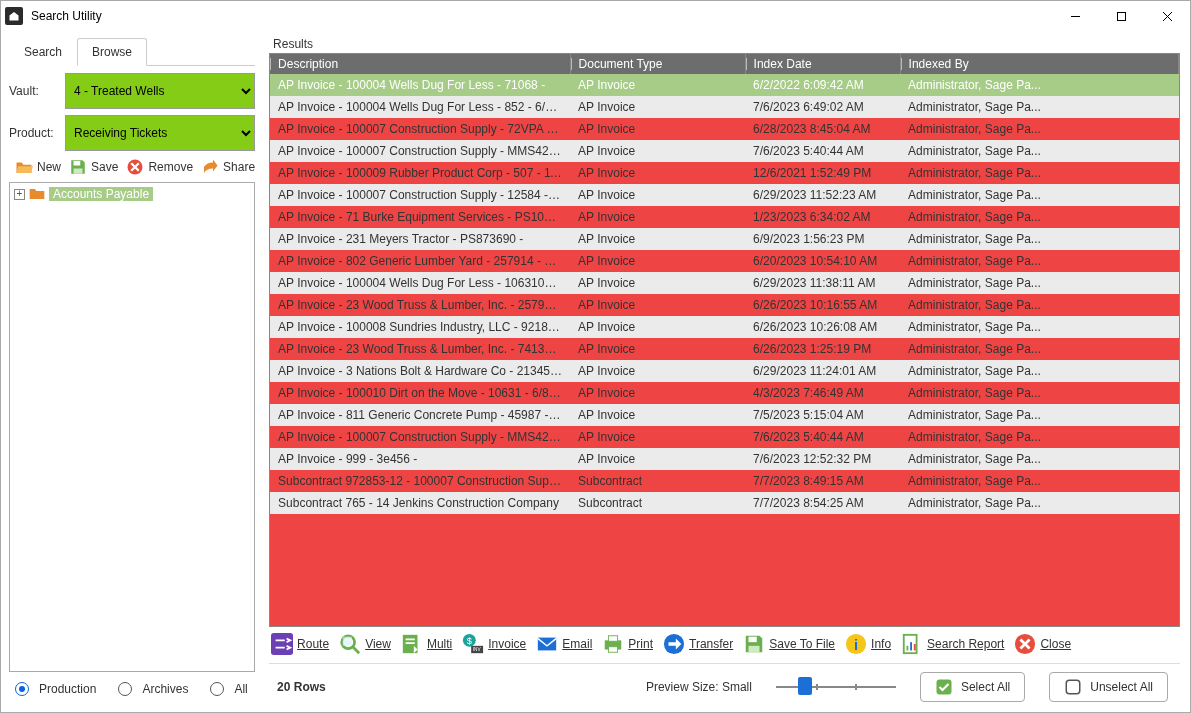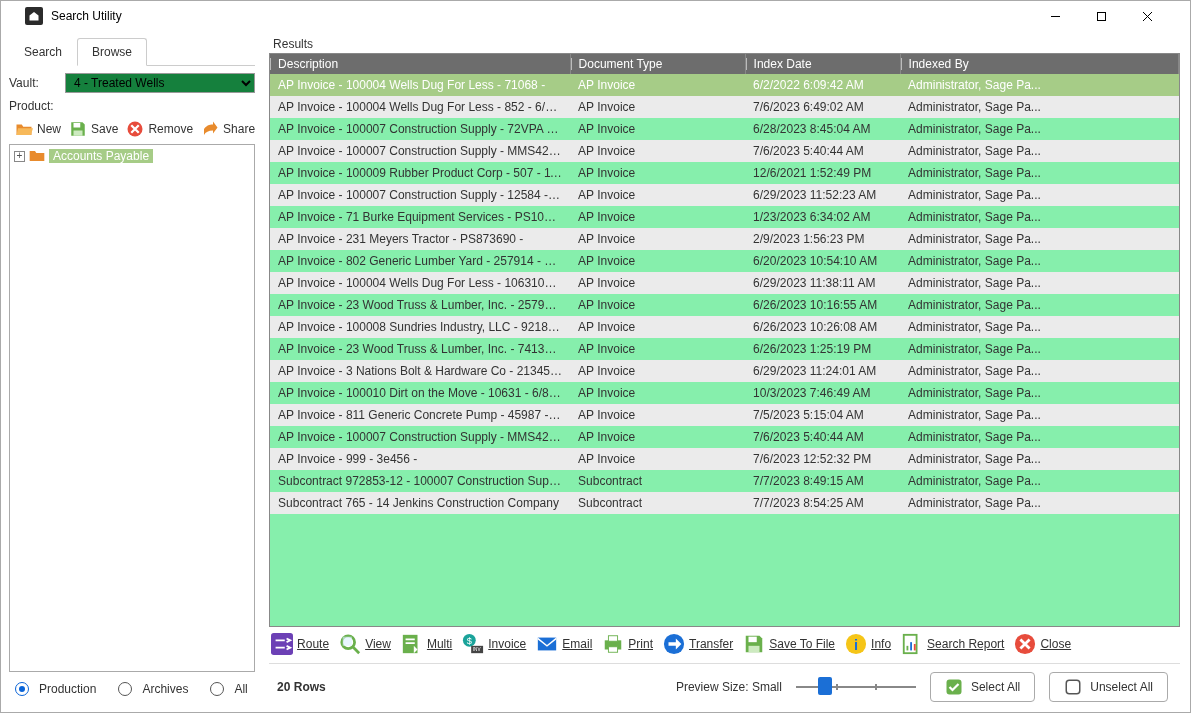--- a/index.html
+++ b/index.html
@@ -1,41 +1,41 @@
 <!DOCTYPE html>
 <html><head>
 <meta charset="utf-8">
 <style>
   * { box-sizing: border-box; }
   html, body { margin: 0; padding: 0; font-family: "Segoe UI", Tahoma, Arial, sans-serif; font-size: 12px; color: #333; background: #fff; }
   .window { width: 1191px; height: 713px; border: 1px solid #aaa; background: #fff; position: relative; display: flex; flex-direction: column; box-shadow: 0 2px 10px rgba(0,0,0,0.15); }
 
   
-  .titlebar { display: flex; align-items: center; height: 30px; padding: 0 20px; }
+  .titlebar { display: flex; align-items: center; height: 30px; padding: 0 0; }
   .titlebar .app-icon { width: 18px; height: 18px; background: #2b2b2b; border-radius: 2px; display:inline-flex; align-items:center; justify-content:center; margin: 0 8px 0 4px;}
   .titlebar .app-icon svg { width: 12px; height: 12px; }
   .titlebar .title { font-size: 12px; color: #000; }
   .titlebar .spacer { flex: 1 1 auto; }
   .win-ctrl { width: 46px; height: 30px; display: flex; align-items: center; justify-content: center; }
   .win-ctrl svg { width: 11px; height: 11px; stroke: #000; stroke-width: 1; fill: none; }
 
   
   .body { display: flex; flex: 1 1 auto; min-height: 0; }
   .left-col { width: 344px; display: flex; flex-direction: column; padding: 6px 8px 8px 8px; }
   .right-col { flex: 1 1 auto; display: flex; flex-direction: column; padding: 6px 10px 0 6px; min-width: 0; }
 
   
   .tabs { display: flex; border-bottom: 1px solid #ccc; margin-bottom: 4px; }
   .tab { padding: 6px 14px; cursor: pointer; border: 1px solid transparent; border-bottom: none; position: relative; top: 1px; background: #fff; }
   .tab.active { border-color: #ccc; border-bottom: 1px solid #fff; border-radius: 3px 3px 0 0; }
 
   
   .form-row { display: flex; align-items: center; margin: 3px 0; }
   .form-row .lbl { width: 56px; text-align: left; padding-right: 4px; color: #333; }
-  .form-row select { flex: 1 1 auto; height: 20px; border: 1px solid #999; background: #15803d; padding: 0 4px; font-size: 12px; }
+  .form-row select { flex: 1 1 auto; height: 36px; border: 1px solid #999; background: #84cc16; padding: 0 4px; font-size: 12px; }
 
   
   .tbar { display: flex; gap: 8px; padding: 4px 0 6px 6px; align-items: center; }
   .tbtn { display:flex; align-items:center; gap:4px; cursor:pointer; }
   .tbtn .ic { width:18px; height:18px; display:inline-flex; align-items:center; justify-content:center; }
 
   
   .tree-box { flex: 1 1 auto; border: 1px solid #aaa; background: #fff; padding: 4px; overflow: auto; }
   .tree-node { display:flex; align-items:center; gap:4px; }
   .tree-node .expander { width: 11px; height: 11px; border: 1px solid #888; display:flex; align-items:center; justify-content:center; font-size:10px; line-height:1; color:#555; cursor:pointer;}
@@ -45,41 +45,41 @@
   
   .radio-row { display: flex; gap: 22px; padding: 10px 6px 8px; align-items:center; }
   .radio-item { display:flex; align-items:center; gap:10px; cursor:pointer; }
   .radio-outer { width:14px; height:14px; border:1px solid #555; border-radius:50%; display:flex; align-items:center; justify-content:center; }
   .radio-item.selected .radio-outer { border-color:#0a64d8; }
   .radio-inner { width:6px; height:6px; border-radius:50%; background:#0a64d8; display:none; }
   .radio-item.selected .radio-inner { display:block; }
 
   
   .results-label { padding: 0 0 2px 4px; font-size: 12px; }
-  .grid-wrap { flex: 1 1 auto; border: 1px solid #888; background: #86efac; overflow: hidden; display:flex; flex-direction:column; }
+  .grid-wrap { flex: 1 1 auto; border: 1px solid #888; background: #ef4444; overflow: hidden; display:flex; flex-direction:column; }
   table.grid { border-collapse: collapse; width: 100%; table-layout: fixed; }
   table.grid thead th { background: #6d6d6d; color: #fff; font-weight: normal; text-align: left; padding: 3px 8px; font-size: 12px; border-right: 1px solid #888; }
   table.grid thead th .sep { position:absolute; left:0; top:4px; bottom:4px; width:1px; background:#bbb; }
   table.grid thead th { position: relative; }
   table.grid tbody td { padding: 3px 8px; font-size: 12px; white-space: nowrap; overflow: hidden; text-overflow: ellipsis; }
   table.grid tbody tr { height: 22px; }
   table.grid tbody tr.alt { background: #ebebeb; }
   table.grid tbody tr.selected { background: #a6cc87; color: #fff; }
   .grid-scroll { overflow: auto; flex: 1 1 auto; }
 
   
   .action-bar { display: flex; gap: 10px; padding: 6px 2px; align-items: center; flex-wrap: nowrap; }
   .abtn { display:flex; align-items:center; gap:4px; cursor:pointer; }
   .abtn .ic { width:22px; height:22px; display:inline-flex; align-items:center; justify-content:center; }
   .abtn span.text { text-decoration: underline; }
 
   hr.sep { border:none; border-top:1px solid #ddd; margin: 2px 0; }
 
   
-  .status-bar { display:flex; align-items:center; padding: 6px 12px 10px 0; gap: 14px; }
+  .status-bar { display:flex; align-items:center; padding: 6px 12px 10px 0; gap: 24px; }
   .status-bar .rowcount { font-weight:bold; margin-left: 8px; }
   .status-bar .sp { flex: 1 1 auto; }
   .slider-wrap { width: 120px; height: 20px; position:relative; display:flex; align-items:center; }
   .slider-track { height:2px; background:#888; flex:1; position:relative; }
   .slider-track::before, .slider-track::after { content:""; position:absolute; width:2px; height:6px; background:#888; top:-2px; }
   .slider-track::before { left:33%; }
   .slider-track::after { left:66%; }
   .slider-thumb { position:absolute; left:22px; top:0; width:14px; height:18px; background:#1b6fd6; border-radius:2px; }
   .pillbtn { border:1px solid #aaa; border-radius: 4px; padding: 5px 14px; display:flex; align-items:center; gap:8px; cursor:pointer; background:#fff; min-width:100px; justify-content:center;}
 
@@ -130,20 +130,21 @@
         <div class="tab">Search</div>
         <div class="tab active">Browse</div>
       </div>
 
       <div class="form-row">
         <span class="lbl">Vault:</span>
         <select><option>4 - Treated Wells</option></select>
       </div>
       <div class="form-row">
         <span class="lbl">Product:</span>
+        <select><option>Receiving Tickets</option></select>
       </div>
 
       <div class="tbar">
         <div class="tbtn">
           <span class="ic">
               <svg viewBox="0 0 24 24">
                 <path class="svg-orange" d="M2 6h7l2 3h11v11H2z"></path>
                 <path fill="#f7b95a" d="M4 11h20l-3 9H2z"></path>
               </svg>
             </span>
@@ -272,21 +273,21 @@
                 </tr>
                 <tr>
                   <td>AP Invoice - 71 Burke Equipment Services - PS10631067 - ...</td>
                   <td>AP Invoice</td>
                   <td>1/23/2023 6:34:02 AM</td>
                   <td>Administrator, Sage Pa...</td>
                 </tr>
                 <tr class="alt">
                   <td>AP Invoice - 231 Meyers Tractor - PS873690 -</td>
                   <td>AP Invoice</td>
-                  <td>2/9/2023 1:56:23 PM</td>
+                  <td>6/9/2023 1:56:23 PM</td>
                   <td>Administrator, Sage Pa...</td>
                 </tr>
                 <tr>
                   <td>AP Invoice - 802 Generic Lumber Yard - 257914 - 03/18/20...</td>
                   <td>AP Invoice</td>
                   <td>6/20/2023 10:54:10 AM</td>
                   <td>Administrator, Sage Pa...</td>
                 </tr>
                 <tr class="alt">
                   <td>AP Invoice - 100004 Wells Dug For Less - 10631067 - 05/2...</td>
@@ -314,21 +315,21 @@
                 </tr>
                 <tr class="alt">
                   <td>AP Invoice - 3 Nations Bolt &amp; Hardware Co - 21345 - 06/07/...</td>
                   <td>AP Invoice</td>
                   <td>6/29/2023 11:24:01 AM</td>
                   <td>Administrator, Sage Pa...</td>
                 </tr>
                 <tr>
                   <td>AP Invoice - 100010 Dirt on the Move - 10631 - 6/8/2023</td>
                   <td>AP Invoice</td>
-                  <td>10/3/2023 7:46:49 AM</td>
+                  <td>4/3/2023 7:46:49 AM</td>
                   <td>Administrator, Sage Pa...</td>
                 </tr>
                 <tr class="alt">
                   <td>AP Invoice - 811 Generic Concrete Pump - 45987 - 2/11/20...</td>
                   <td>AP Invoice</td>
                   <td>7/5/2023 5:15:04 AM</td>
                   <td>Administrator, Sage Pa...</td>
                 </tr>
                 <tr>
                   <td>AP Invoice - 100007 Construction Supply - MMS4271 - 6/6/...</td>

